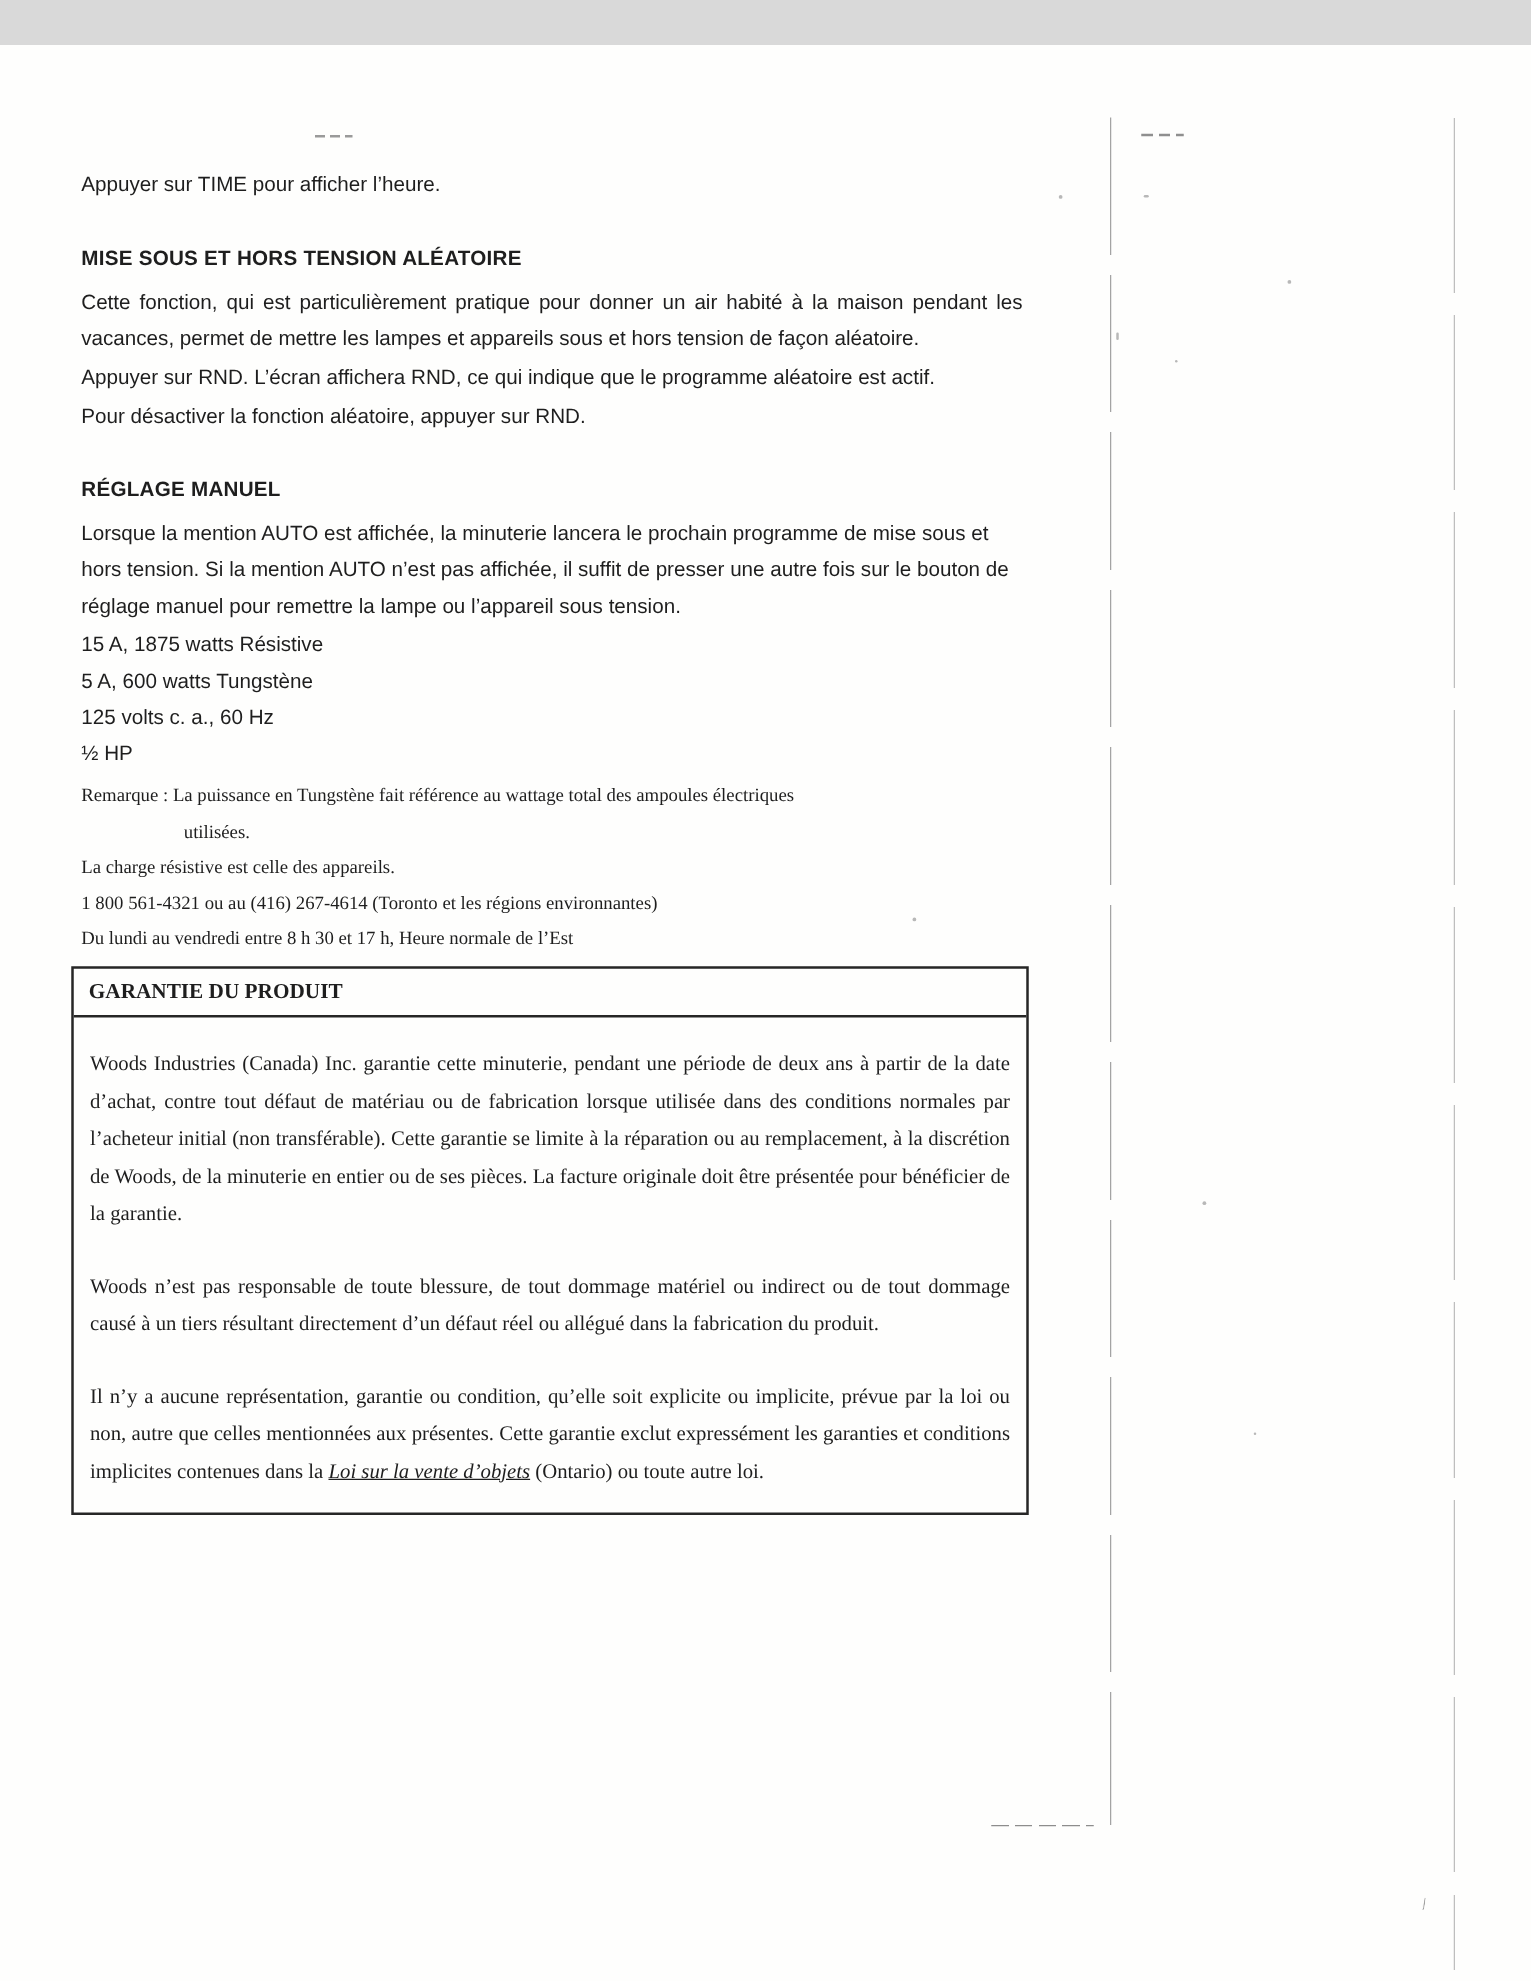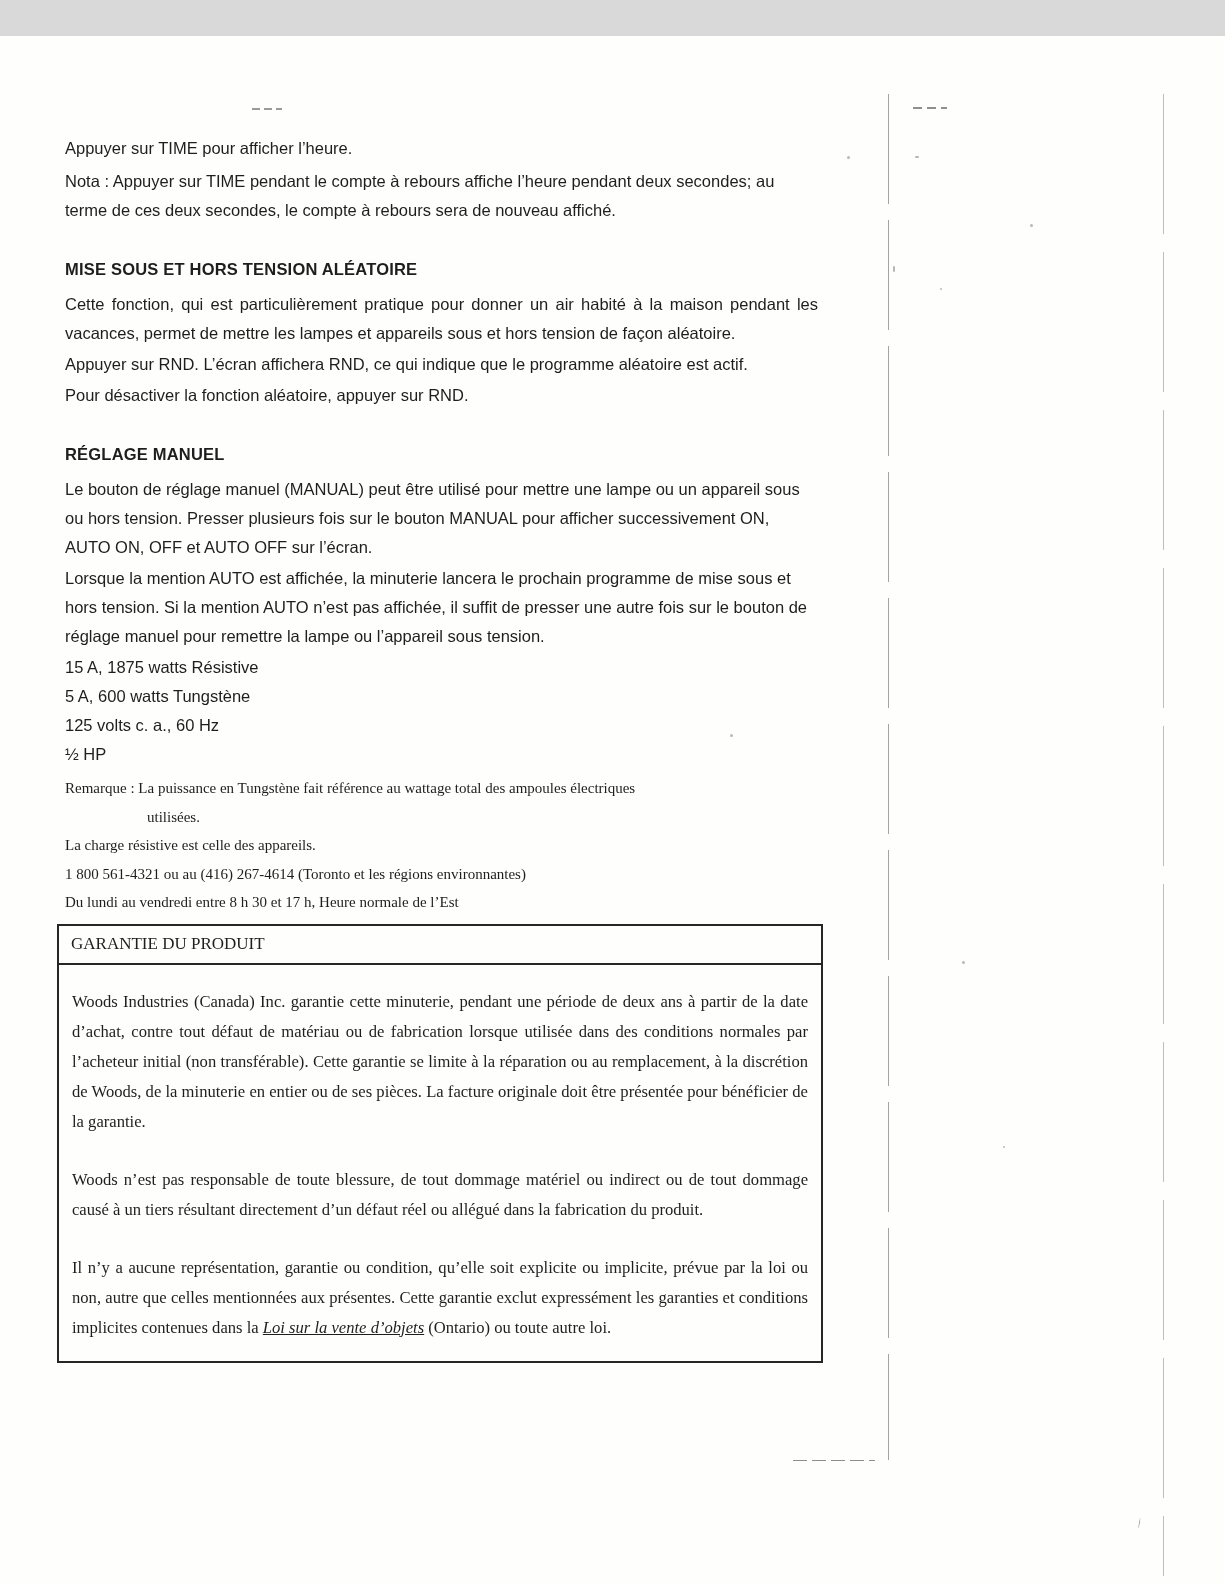--- a/index.html
+++ b/index.html
@@ -34,21 +34,21 @@
   .serif-block { margin-top: 6px; }
   .serif-block .para { font-size: 15px; line-height: 26.5px; }
   .remark-indent { margin-left: 82px; }
   .warranty-box {
     margin: 8px 0 0 -8px;
     width: 766px;
     border: 2px solid #262626;
     background: transparent;
   }
   .warranty-title {
-    font-weight: normal;
+    font-weight: bold;
     font-size: 17px;
     padding: 8px 12px 9px 12px;
     border-bottom: 2px solid #262626;
   }
   .warranty-body { padding: 22px 13px 16px 13px; }
   .warranty-body .wpara {
     font-size: 16.6px;
     line-height: 30px;
     text-align: justify;
     margin: 0 0 28px 0;
@@ -88,32 +88,30 @@
     border-right: 1px solid #8a8a8a; border-radius: 0 0 4px 0; transform: rotate(8deg); opacity: .8; }
 </style>
 </head>
 <body>
 
 <div class="page">
 
   <div class="content">
 
     <p class="sans para intro">Appuyer sur TIME pour afficher l’heure.</p>
-    <p class="sans para">Nota : Appuyer sur TIME pendant le compte à rebours affiche l’heure pendant deux secondes; au terme de ces deux secondes, le compte à rebours sera de nouveau affiché.</p>
 
     <div>
       <div class="sans heading">MISE SOUS ET HORS TENSION ALÉATOIRE</div>
       <p class="sans para just">Cette fonction, qui est particulièrement pratique pour donner un air habité à la maison pendant les vacances, permet de mettre les lampes et appareils sous et hors tension de façon aléatoire.</p>
       <p class="sans para">Appuyer sur RND. L’écran affichera RND, ce qui indique que le programme aléatoire est actif.</p>
       <p class="sans para">Pour désactiver la fonction aléatoire, appuyer sur RND.</p>
     </div>
 
     <div>
       <div class="sans heading">RÉGLAGE MANUEL</div>
-      <p class="sans para">Le bouton de réglage manuel (MANUAL) peut être utilisé pour mettre une lampe ou un appareil sous ou hors tension. Presser plusieurs fois sur le bouton MANUAL pour afficher successivement ON, AUTO ON, OFF et AUTO OFF sur l’écran.</p>
       <p class="sans para">Lorsque la mention AUTO est affichée, la minuterie lancera le prochain programme de mise sous et hors tension. Si la mention AUTO n’est pas affichée, il suffit de presser une autre fois sur le bouton de réglage manuel pour remettre la lampe ou l’appareil sous tension.</p>
     </div>
 
     <div>
       <div class="sans spec-line">15 A, 1875 watts Résistive</div>
       <div class="sans spec-line">5 A, 600 watts Tungstène</div>
       <div class="sans spec-line">125 volts c. a., 60 Hz</div>
       <div class="sans spec-line">½ HP</div>
 
       <div class="serif serif-block">

